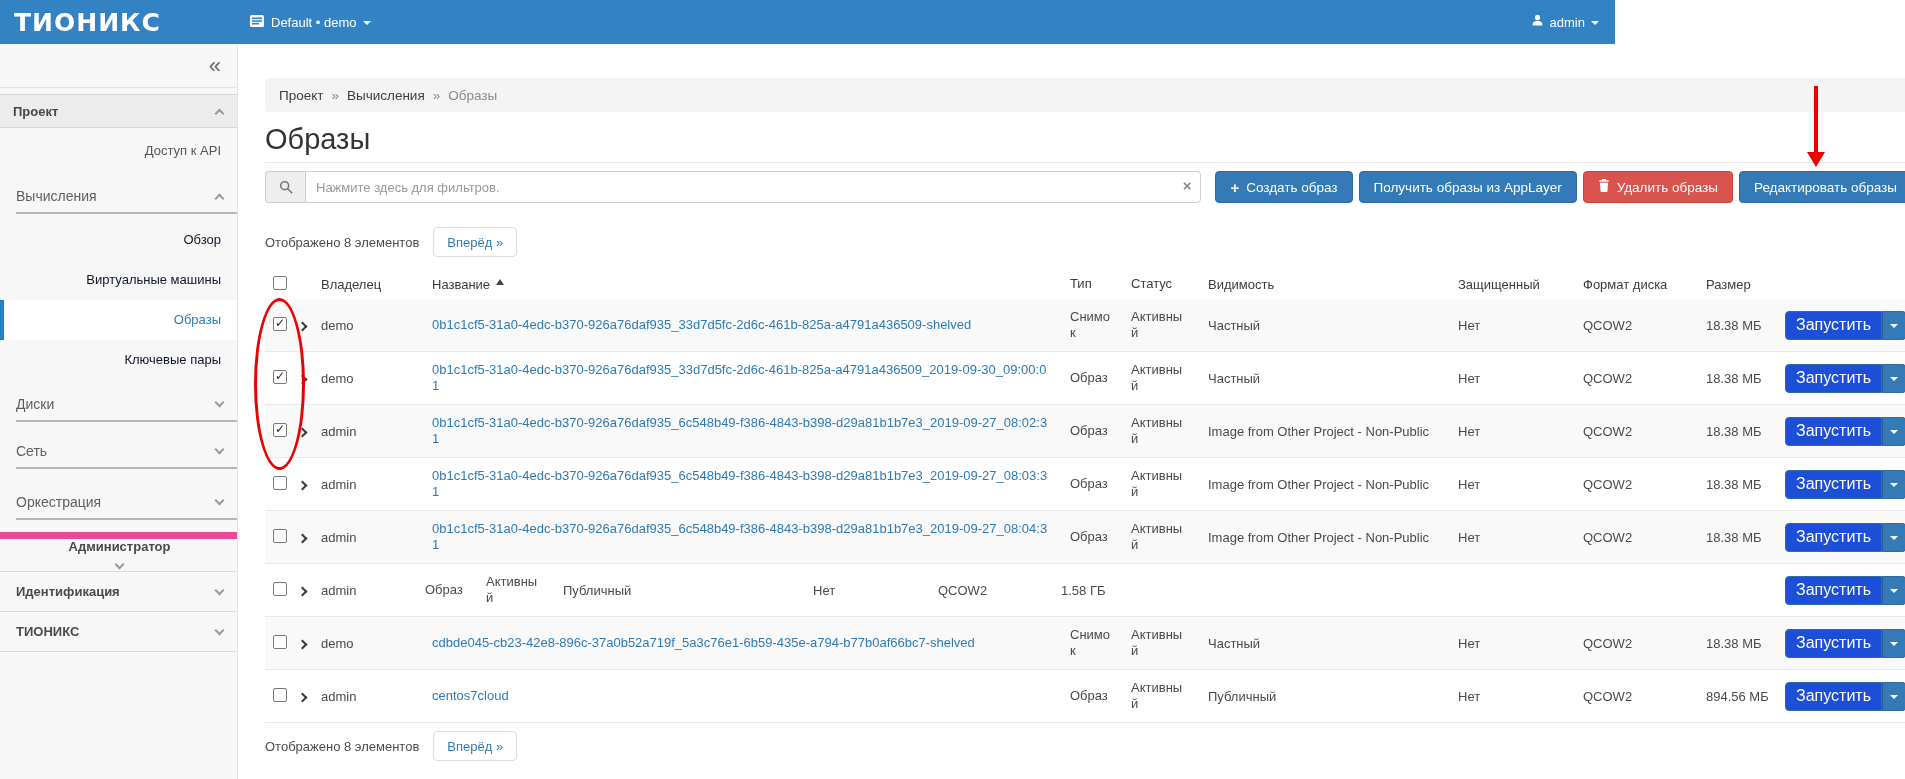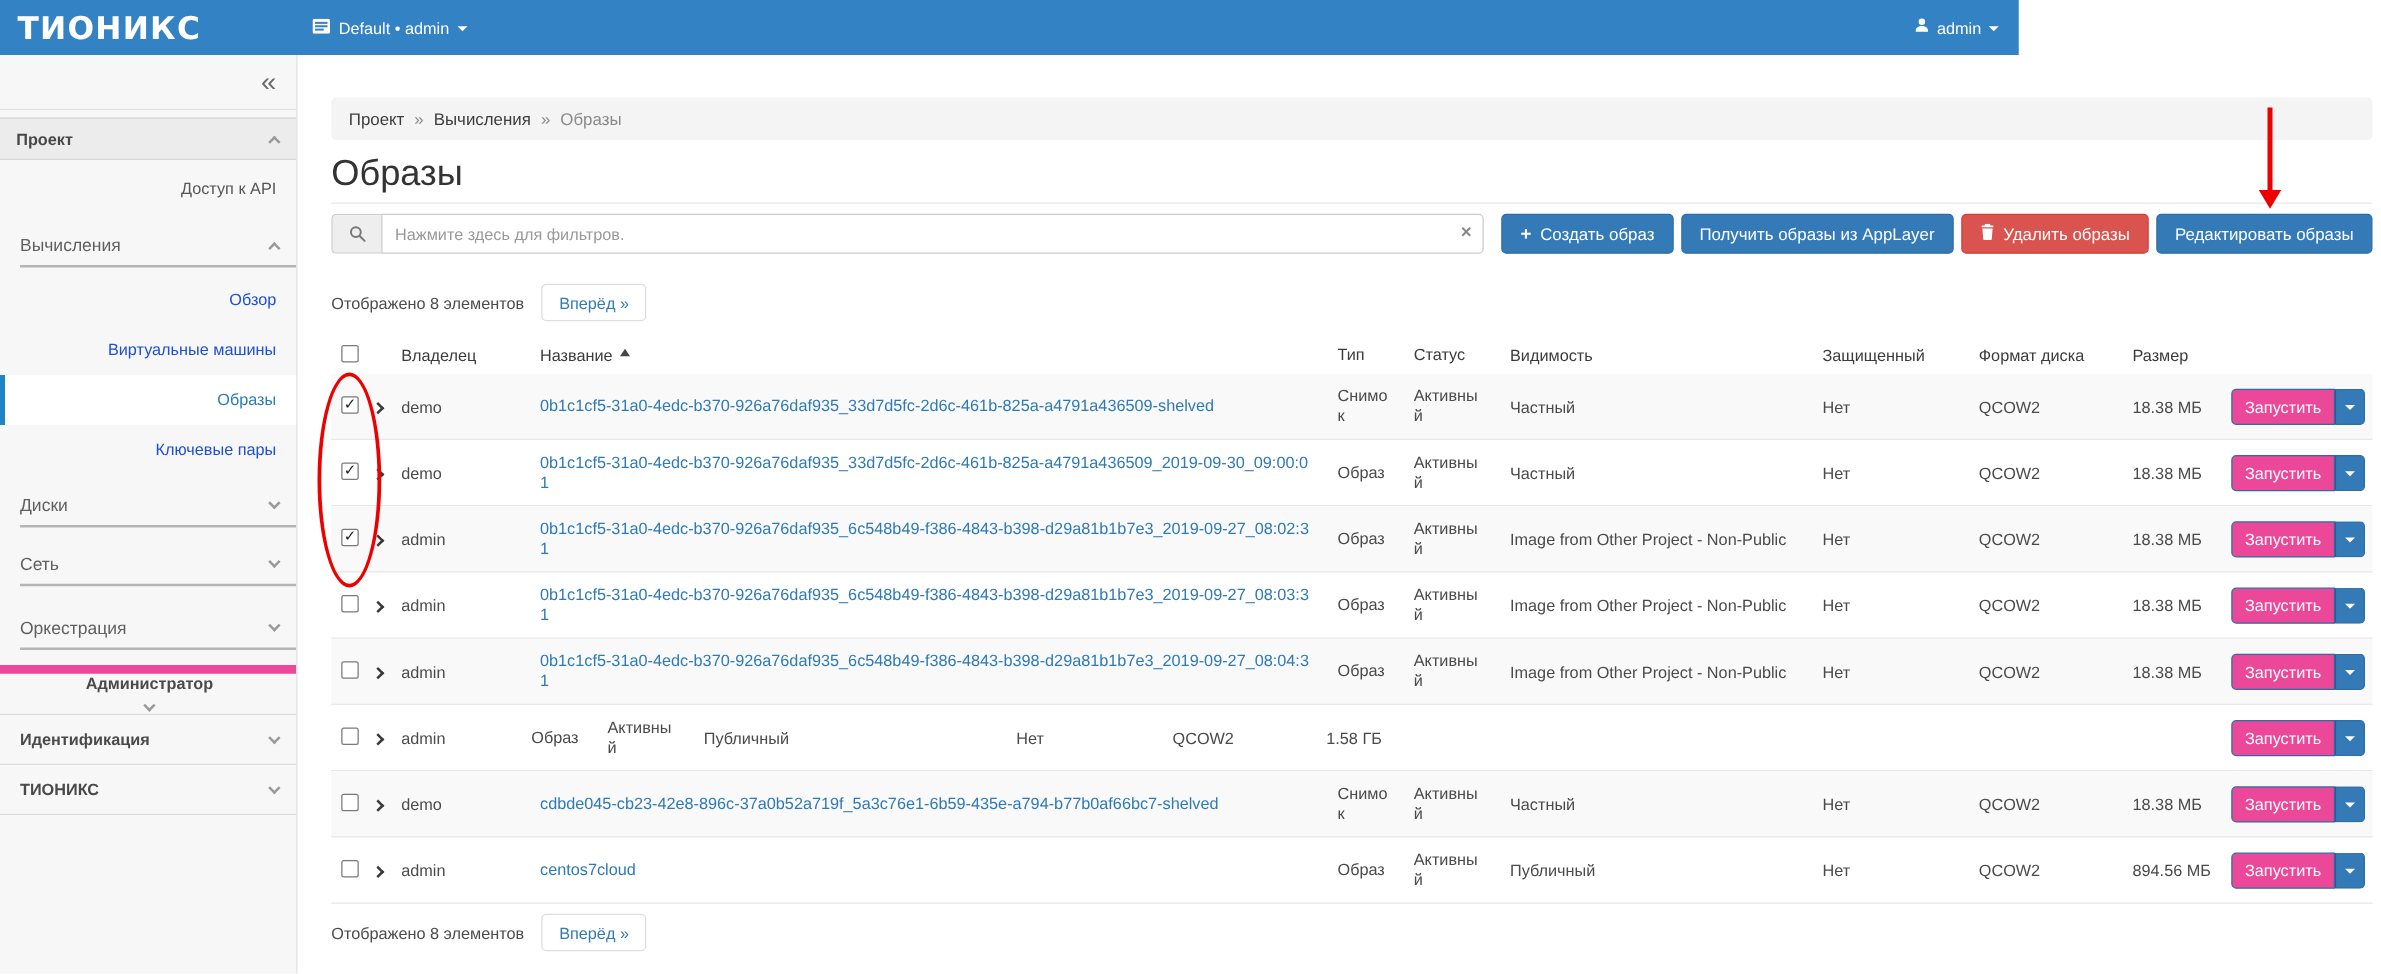--- a/index.html
+++ b/index.html
@@ -26,21 +26,21 @@
   .chev { display:inline-block; width:7px; height:7px; border-right:2px solid #9a9a9a; border-bottom:2px solid #9a9a9a; }
   .chev.up { transform:rotate(-135deg); margin-top:4px; }
   .chev.down { transform:rotate(45deg); margin-bottom:3px; }
   .chev.right { transform:rotate(-45deg); border-color:#3a3a3a; }
   .side-panelhead { height:34px; margin-top:6px; background:#ececec; border-top:1px solid #d6d6d6; border-bottom:1px solid #d6d6d6;
     display:flex; align-items:center; justify-content:space-between; padding:0 14px 0 13px; font-weight:bold; color:#474747; cursor:pointer; }
   .side-link { height:34px; line-height:34px; text-align:right; padding-right:16px; color:#565656; cursor:pointer; margin-top:6px; }
   .side-group { height:32px; margin-top:12px; display:flex; align-items:center; justify-content:space-between;
     padding:0 14px 0 16px; color:#5f5f5f; font-size:14px; cursor:pointer; }
   .side-group-line { height:2px; background:#b5b5b5; margin-left:16px; }
-  .side-sub { height:40px; line-height:40px; text-align:right; padding-right:16px; color:#1d4ed8; cursor:pointer; }
+  .side-sub { height:40px; line-height:40px; text-align:right; padding-right:16px; color:#0f172a; cursor:pointer; }
   .side-sub.first { margin-top:6px; }
   .side-sub.active { background:#fff; color:#2b7cb8; position:relative; }
   .side-sub.active .active-bar { position:absolute; left:0; top:0; width:4px; height:100%; background:#2083c8; }
   .side-bottompanel { height:40px; display:flex; align-items:center; justify-content:space-between;
     padding:0 14px 0 16px; font-weight:bold; color:#4a4a4a; border-bottom:1px solid #dcdcdc; cursor:pointer; }
   .side-bottompanel.first { margin-top:12px; border-top:7px solid #ec4899;flex-direction:column; }
 
   
   .content { flex:1; padding:34px 8px 0 27px; position:relative; }
   .breadcrumb { height:34px; background:#f4f4f4; border-radius:4px; display:flex; align-items:center; padding-left:14px; gap:8px; font-size:13.5px; }
@@ -89,21 +89,21 @@
   .col-prot { width:128px; padding-left:8px; white-space:nowrap; }
   .col-fmt  { width:122px; padding-left:5px; white-space:nowrap; }
   .col-size { width:85px;  padding-left:6px; white-space:nowrap; }
   .col-act  { flex:1; display:flex; justify-content:flex-end; padding-right:6px; }
   .cb { width:14px; height:14px; border:1px solid #7a7a7a; border-radius:2px; background:#fff; display:inline-block; position:relative; cursor:pointer; }
   .cb.checked::after { content:"✓"; position:absolute; left:1px; top:-2px; font-size:12px; font-weight:bold; color:#1a1a1a; }
   .name-link { color:#2e7ab7; cursor:pointer; word-break:break-all; line-height:16px; display:inline-block; max-width:633px; }
   .sort-asc { width:0; height:0; border-left:4px solid transparent; border-right:4px solid transparent;
     border-bottom:6px solid #444; display:inline-block; margin-left:6px; margin-bottom:4px; }
   .btn-group { display:flex; }
-  .rbtn { height:29px; padding:0 10px; background:#ec4899; border:1px solid #2e6da4; color:#fff; font-size:13px;
+  .rbtn { height:29px; padding:0 10px; background:#1d4ed8; border:1px solid #2e6da4; color:#fff; font-size:16px;
     border-radius:4px 0 0 4px; cursor:pointer; font-family:inherit; }
   .rcaret { width:24px; height:29px; background:#337ab7; border:1px solid #2e6da4; border-left-color:#275d8c;
     border-radius:0 4px 4px 0; display:flex; align-items:center; justify-content:center; cursor:pointer; }
   .rcaret .caret { border-top-color:#fff; }
 
   
   .overlay { position:absolute; left:0; top:0; width:1905px; height:779px; pointer-events:none; }
   .ann-ellipse { position:absolute; left:254px; top:298px; width:51px; height:172px;
     border:3px solid #ec0000; border-radius:50%; }
   .ann-arrow { position:absolute; left:1806px; top:86px; width:20px; }
@@ -118,21 +118,21 @@
 
   <header class="navbar">
     <div class="brand">ТИОНИКС</div>
     <div class="nav-ctx">
       <span><svg width="14" height="12" viewBox="0 0 14 12">
             <rect x="0" y="0" width="14" height="12" rx="1.5" fill="#fff"></rect>
             <rect x="2" y="2.5" width="10" height="1.6" fill="#3383c4"></rect>
             <rect x="2" y="5.2" width="10" height="1.6" fill="#3383c4"></rect>
             <rect x="2" y="7.9" width="7" height="1.6" fill="#3383c4"></rect>
           </svg></span>
-      <span>Default • admin</span>
+      <span>Default • demo</span>
       <span class="caret"></span>
     </div>
     <div class="nav-spacer"></div>
     <div class="nav-user">
       <span><svg width="13" height="13" viewBox="0 0 16 16">
             <path fill="#fff" d="M8 1a3.2 3.2 0 1 1 0 6.4A3.2 3.2 0 0 1 8 1zm0 7.4c3.2 0 6 1.6 6 4.5V14H2v-1.1c0-2.9 2.8-4.5 6-4.5z"></path>
           </svg></span>
       <span>admin</span>
       <span class="caret"></span>
     </div>

